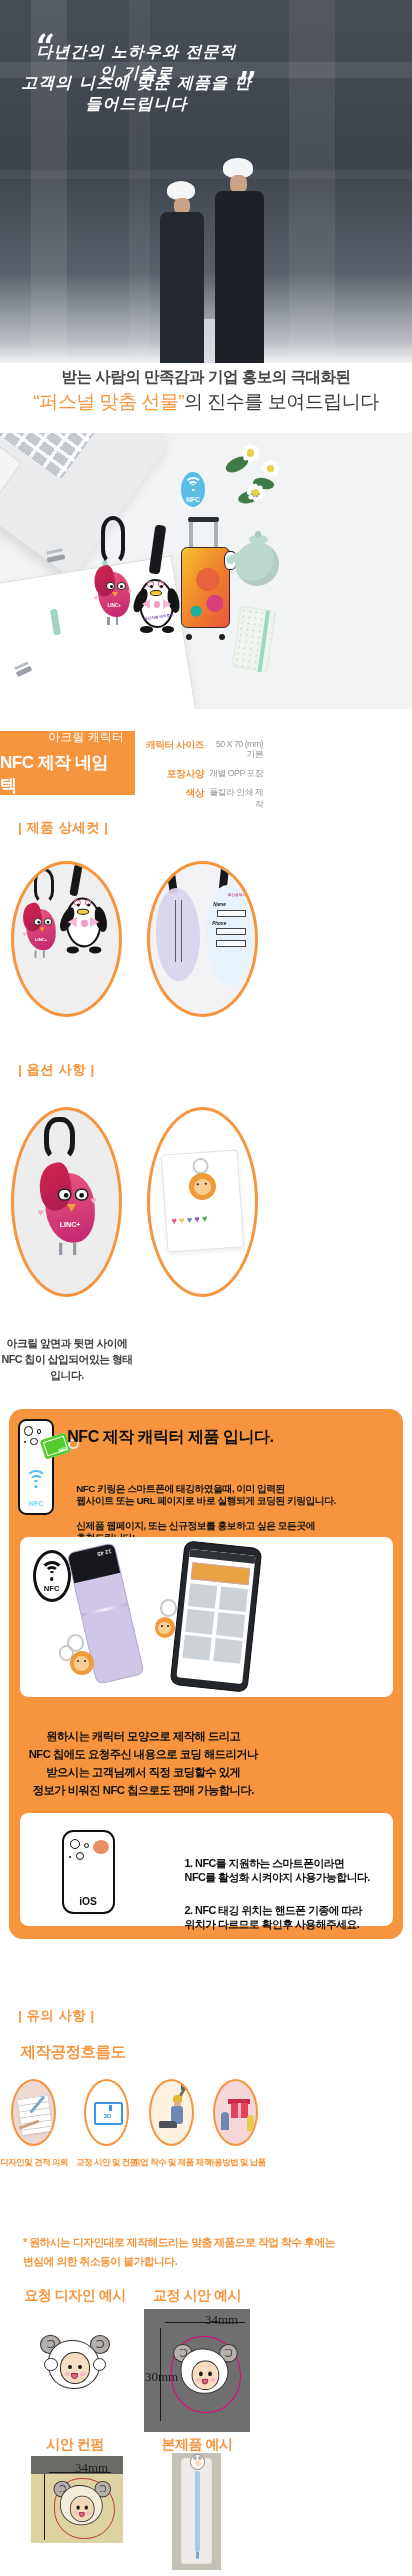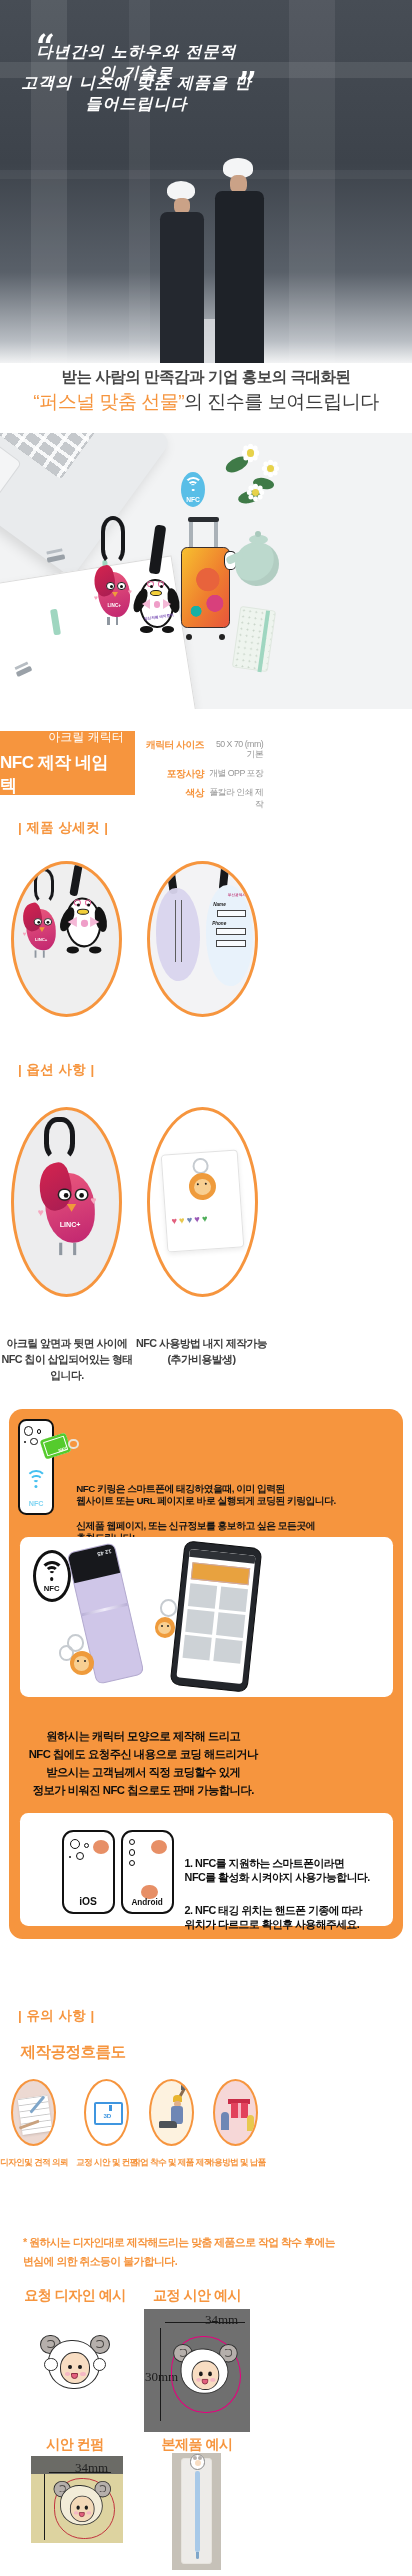--- a/index.html
+++ b/index.html
@@ -394,42 +394,41 @@
       <div class="lion" style="left:25px;top:19.6px;width:27px;height:27px;">
         <div class="facel"></div>
         <div class="el" style="left:8.2px;top:10.3px;"></div>
           <div class="el" style="left:15.5px;top:10.3px;"></div>
       </div>
     </div>
   </div>
 
   <div class="abs cap-dark pre" style="left:0px;top:1310px;width:134px;">아크릴 앞면과 뒷면 사이에
 NFC 칩이 삽입되어있는 형태입니다.</div>
-  <div class="abs cap-dark pre" style="left:135px;top:1310px;width:133px;">NFC 사용방법 내지 제작가능
-(추가비용발생)</div>
 
   <div class="abs nfc-box">
     <div class="phone-illu">
       <div class="cam" style="left:4.1px;top:5.2px;width:9.3px;height:9.3px;"></div>
       <div class="cam" style="left:16.5px;top:8.2px;width:4.6px;height:4.6px;border-width:1px;"></div>
       <div class="camdot" style="left:3.6px;top:19.6px;width:2.1px;height:2.1px;"></div>
       <div class="cam" style="left:10.3px;top:16.5px;width:7.2px;height:7.2px;"></div>
       <div class="wifi" style="position:absolute;left:4.6px;top:49px;width:23px;height:20.6px;color:#45C0F0;">
         <i style="top:0;width:20.6px;height:20.6px;border-width:2.6px;"></i>
         <i style="top:4.6px;width:13.4px;height:13.4px;border-width:2.6px;"></i>
         <i style="top:9.3px;width:6.2px;height:6.2px;border-width:2.1px;"></i>
         <span class="dot" style="top:14.4px;width:3.1px;height:3.1px;"></span>
       </div>
       <div style="position:absolute;left:0;bottom:5.2px;width:100%;text-align:center;font-weight:bold;font-size:7.2px;color:#7FD4F2;">NFC</div>
     </div>
     <div class="green-tag">
         <span class="gl">NFC</span>
       </div>
     <div class="ring" style="left:59px;top:30px;width:10.3px;height:10.3px;border-color:#e9e2d6;"></div>
 
+    <div class="nfc-title">NFC 제작 캐릭터 제품 입니다.</div>
     <div class="nfc-para pre" style="top:49px;">NFC 키링은 스마트폰에 태깅하였을때, 이미 입력된
 웹사이트 또는 URL 페이지로 바로 실행되게 코딩된 키링입니다.</div>
     <div class="nfc-para pre" style="top:86px;">신제품 웹페이지, 또는 신규정보를 홍보하고 싶은 모든곳에
 추천드립니다!</div>
 
     <div class="white-card" style="top:128px;height:160px;">
       <div class="nfc-oval-icon wifi">
         <i style="top:7.2px;width:24px;height:24px;border-width:3.1px;"></i>
         <i style="top:12.4px;width:14.4px;height:14.4px;border-width:3.1px;"></i>
         <i style="top:17.5px;width:6.2px;height:6.2px;border-width:2.6px;"></i>
@@ -474,28 +473,20 @@
 정보가 비워진 NFC 칩으로도 판매 가능합니다.</div>
 
     <div class="white-card" style="top:404px;height:113px;">
       <div class="phone-line" style="left:42px;top:16.5px;width:53px;height:84px;">
         <div class="cam" style="left:6.2px;top:7.2px;width:10.3px;height:10.3px;"></div>
         <div class="cam" style="left:20.6px;top:11.3px;width:5.2px;height:5.2px;border-width:1px;"></div>
         <div class="camdot" style="left:5.2px;top:24px;width:2.6px;height:2.6px;"></div>
         <div class="cam" style="left:12.4px;top:20.6px;width:8.2px;height:8.2px;"></div>
         <div class="sdot" style="left:29px;top:8.2px;width:16.5px;height:14.4px;"></div>
         <div class="plbl" style="font-size:10.3px;">iOS</div>
-      </div>
-      <div class="phone-line" style="left:101px;top:16.5px;width:53px;height:84px;">
-        <div class="cam" style="left:6.2px;top:7.2px;width:6.7px;height:6.7px;"></div>
-        <div class="cam" style="left:6.2px;top:17.5px;width:6.7px;height:6.7px;"></div>
-        <div class="cam" style="left:6.2px;top:28px;width:6.7px;height:6.7px;"></div>
-        <div class="sdot" style="left:28px;top:8.2px;width:16.5px;height:14.4px;"></div>
-        <div class="sdot" style="left:18.5px;top:53px;width:16.5px;height:14.4px;"></div>
-        <div class="plbl" style="font-size:8.2px;">Android</div>
       </div>
       <div class="tip pre" style="top:17.5px;">1. NFC를 지원하는 스마트폰이라면
 NFC를 활성화 시켜야지 사용가능합니다.</div>
       <div class="tip pre" style="top:65px;">2. NFC 태깅 위치는 핸드폰 기종에 따라
 위치가 다르므로 확인후 사용해주세요.</div>
     </div>
   </div>
 
   <div class="abs sec-h" style="left:18px;top:2007px;">| 유의 사항 |</div>
   <div class="abs proc-title">제작공정흐름도</div>

